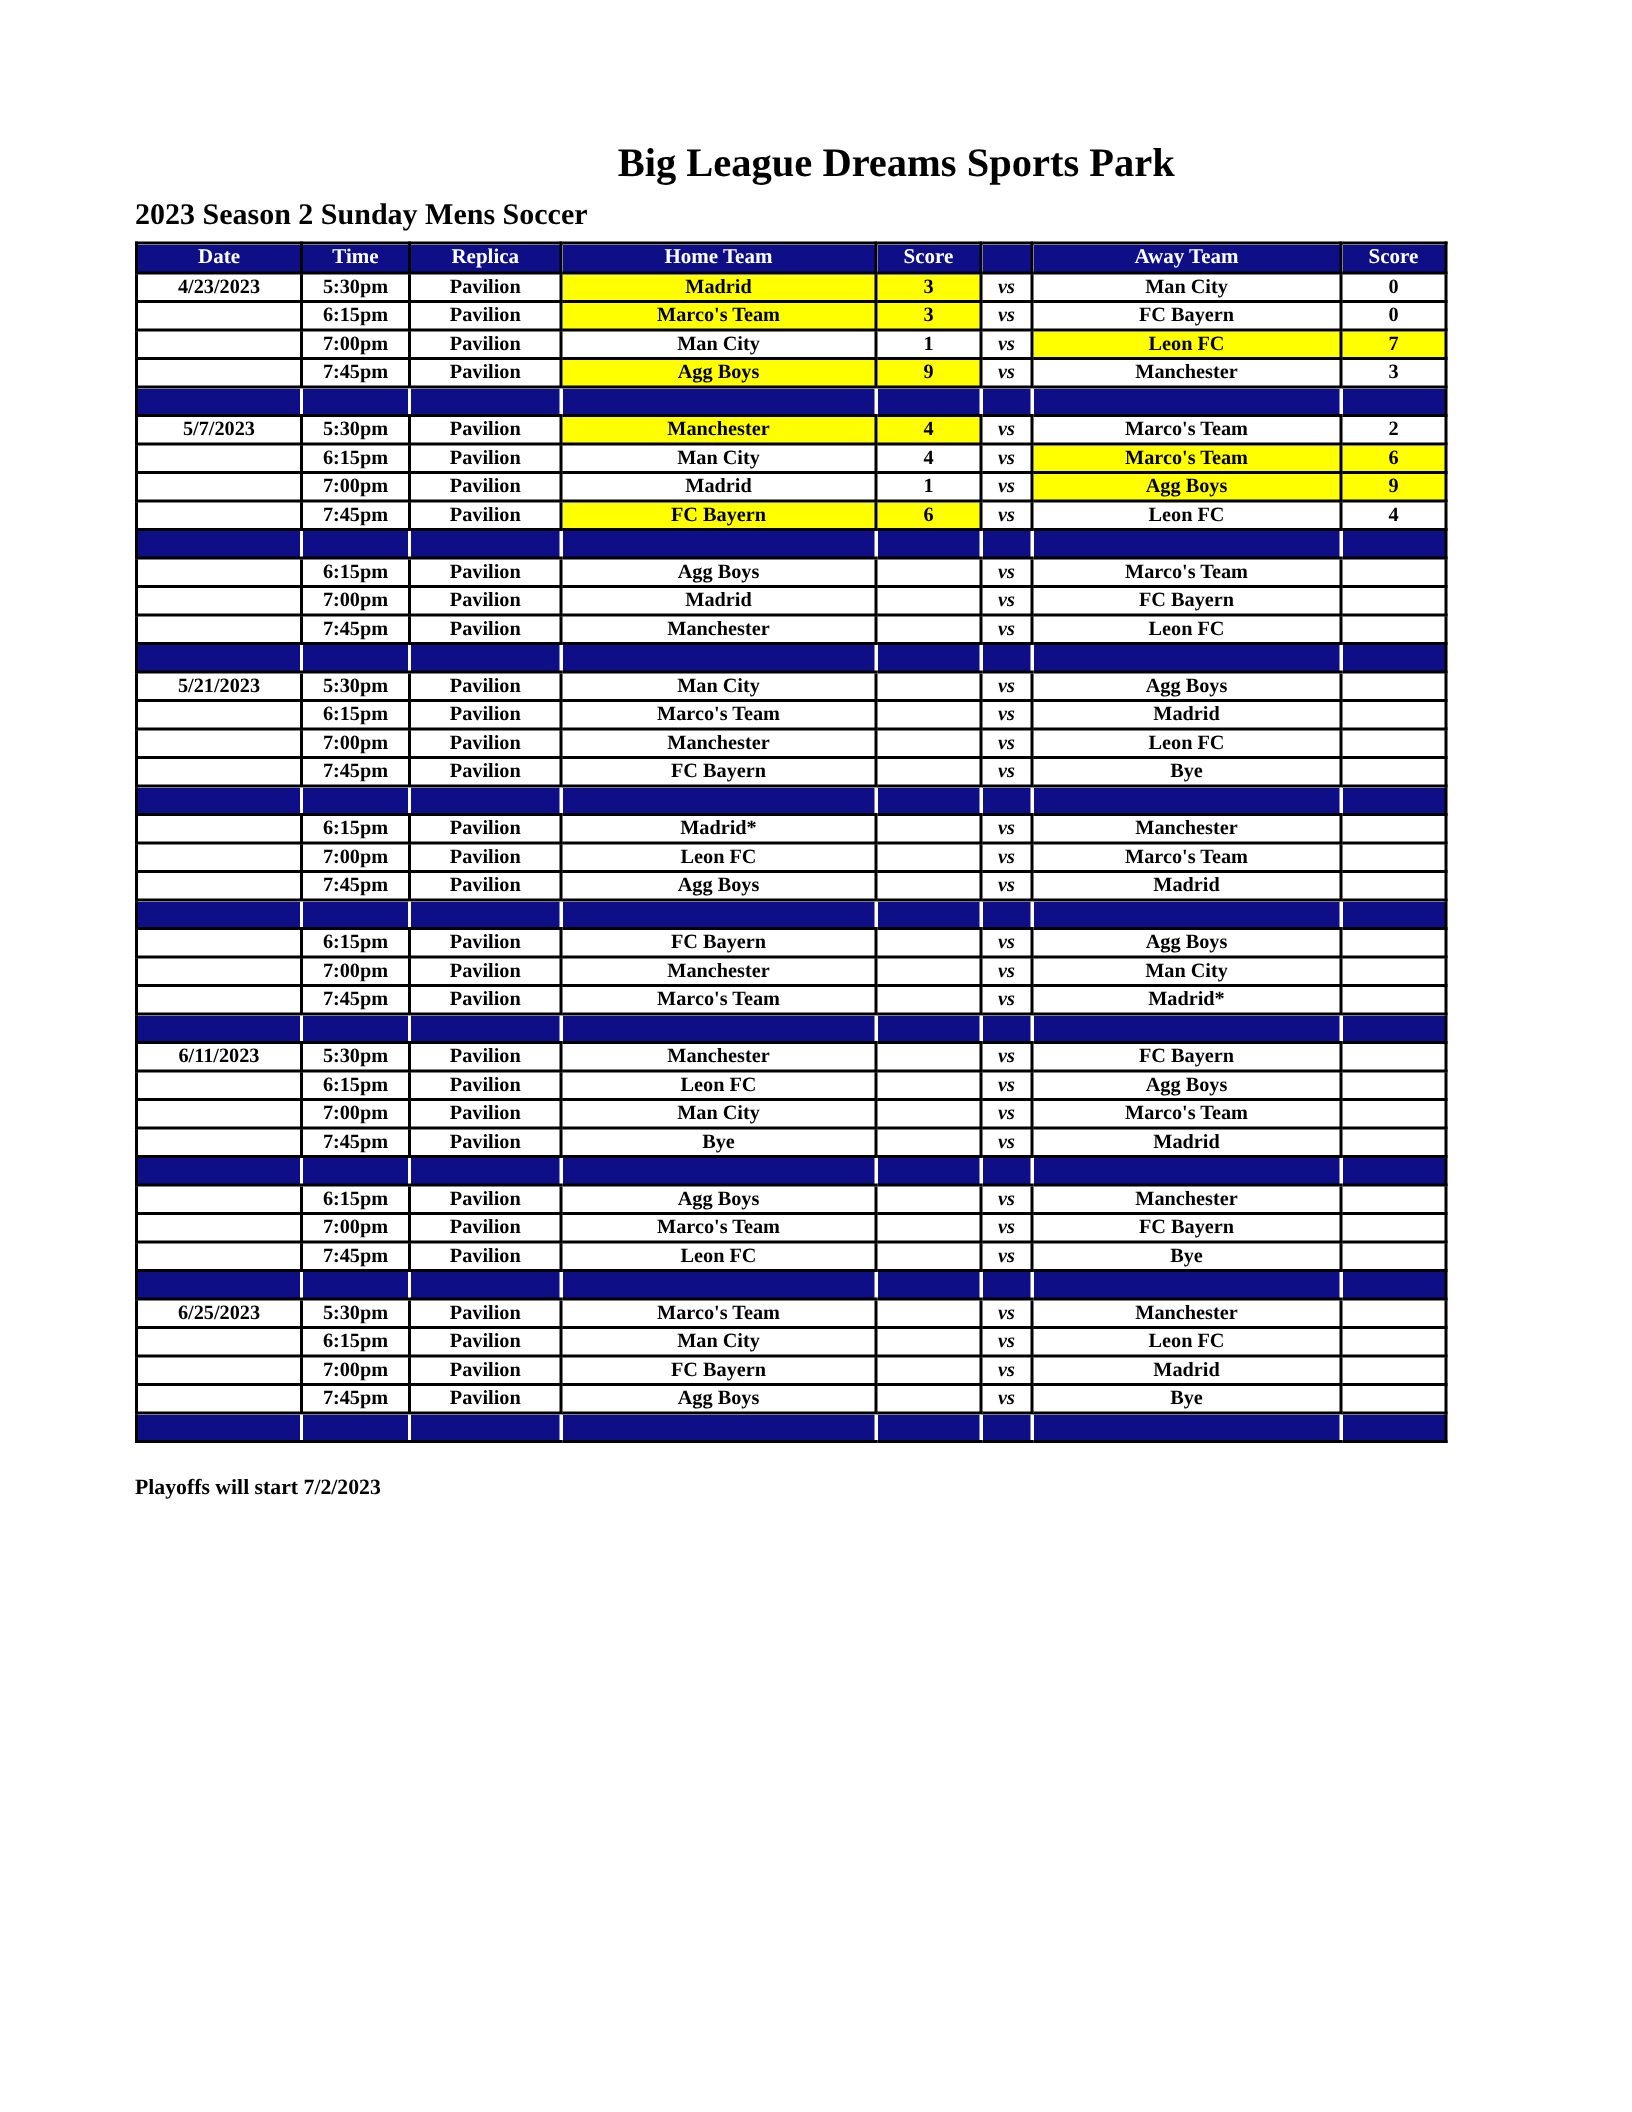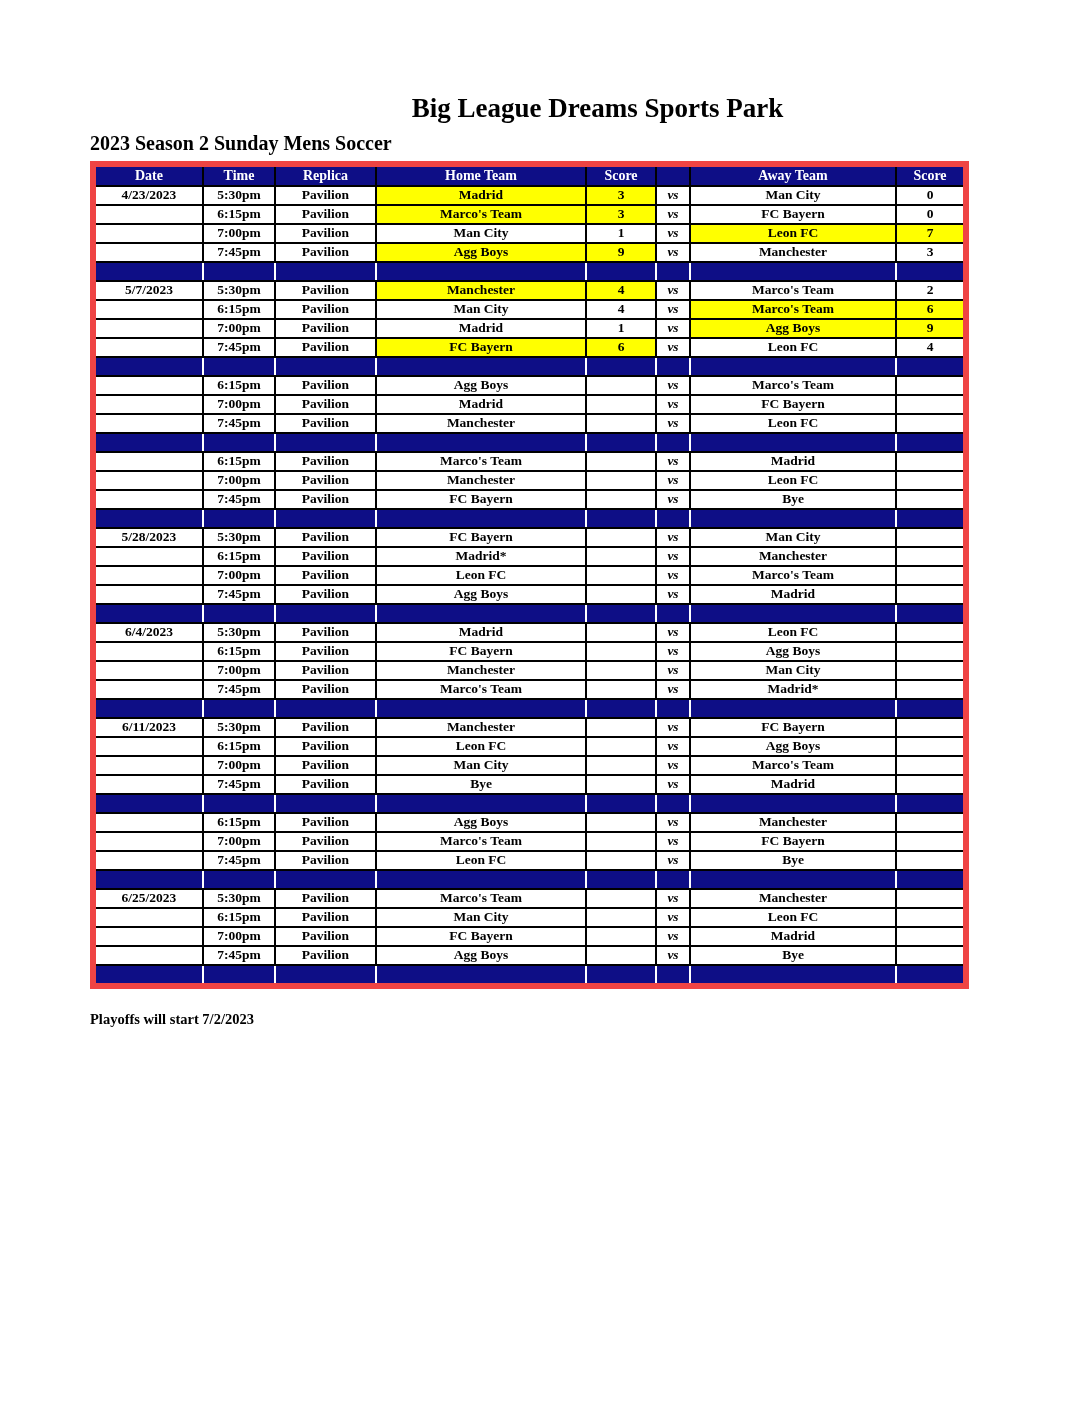--- a/index.html
+++ b/index.html
@@ -35,21 +35,21 @@
     font-size: 15px;
     font-weight: bold;
     font-style: italic;
     margin: 0 0 10px 0;
     line-height: 1.1;
   }
   table.schedule {
     border-collapse: collapse;
     table-layout: fixed;
     width: 873px;
-    border: 6px solid #ef4444;
+    border: 1px solid #ef4444;
   }
   table.schedule th,
   table.schedule td {
     border: 2px solid #000000;
     height: 17px;
     padding: 0 2px;
     font-weight: bold;
     font-size: 13.5px;
     line-height: 1;
     text-align: center;
@@ -245,20 +245,30 @@
     <td></td>
     <td></td>
     <td></td>
     <td></td>
     <td></td>
     <td></td>
     <td></td>
     <td></td>
   </tr>
         <tr class="game-row">
+    <td class="c-date">5/21/2023</td>
+    <td class="c-time">5:30pm</td>
+    <td class="c-replica">Pavilion</td>
+    <td class="c-home">Man City</td>
+    <td class="c-score"></td>
+    <td class="c-vs">vs</td>
+    <td class="c-away">Agg Boys</td>
+    <td class="c-score"></td>
+  </tr>
+        <tr class="game-row">
     <td class="c-date"></td>
     <td class="c-time">6:15pm</td>
     <td class="c-replica">Pavilion</td>
     <td class="c-home">Marco's Team</td>
     <td class="c-score"></td>
     <td class="c-vs">vs</td>
     <td class="c-away">Madrid</td>
     <td class="c-score"></td>
   </tr>
         <tr class="game-row">
@@ -285,30 +295,20 @@
     <td></td>
     <td></td>
     <td></td>
     <td></td>
     <td></td>
     <td></td>
     <td></td>
     <td></td>
   </tr>
         <tr class="game-row">
-    <td class="c-date">5/28/2023</td>
-    <td class="c-time">5:30pm</td>
-    <td class="c-replica">Pavilion</td>
-    <td class="c-home">FC Bayern</td>
-    <td class="c-score"></td>
-    <td class="c-vs">vs</td>
-    <td class="c-away">Man City</td>
-    <td class="c-score"></td>
-  </tr>
-        <tr class="game-row">
     <td class="c-date"></td>
     <td class="c-time">6:15pm</td>
     <td class="c-replica">Pavilion</td>
     <td class="c-home">Madrid*</td>
     <td class="c-score"></td>
     <td class="c-vs">vs</td>
     <td class="c-away">Manchester</td>
     <td class="c-score"></td>
   </tr>
         <tr class="game-row">
@@ -333,30 +333,20 @@
   </tr>
         <tr class="sep-row">
     <td></td>
     <td></td>
     <td></td>
     <td></td>
     <td></td>
     <td></td>
     <td></td>
     <td></td>
-  </tr>
-        <tr class="game-row">
-    <td class="c-date">6/4/2023</td>
-    <td class="c-time">5:30pm</td>
-    <td class="c-replica">Pavilion</td>
-    <td class="c-home">Madrid</td>
-    <td class="c-score"></td>
-    <td class="c-vs">vs</td>
-    <td class="c-away">Leon FC</td>
-    <td class="c-score"></td>
   </tr>
         <tr class="game-row">
     <td class="c-date"></td>
     <td class="c-time">6:15pm</td>
     <td class="c-replica">Pavilion</td>
     <td class="c-home">FC Bayern</td>
     <td class="c-score"></td>
     <td class="c-vs">vs</td>
     <td class="c-away">Agg Boys</td>
     <td class="c-score"></td>

